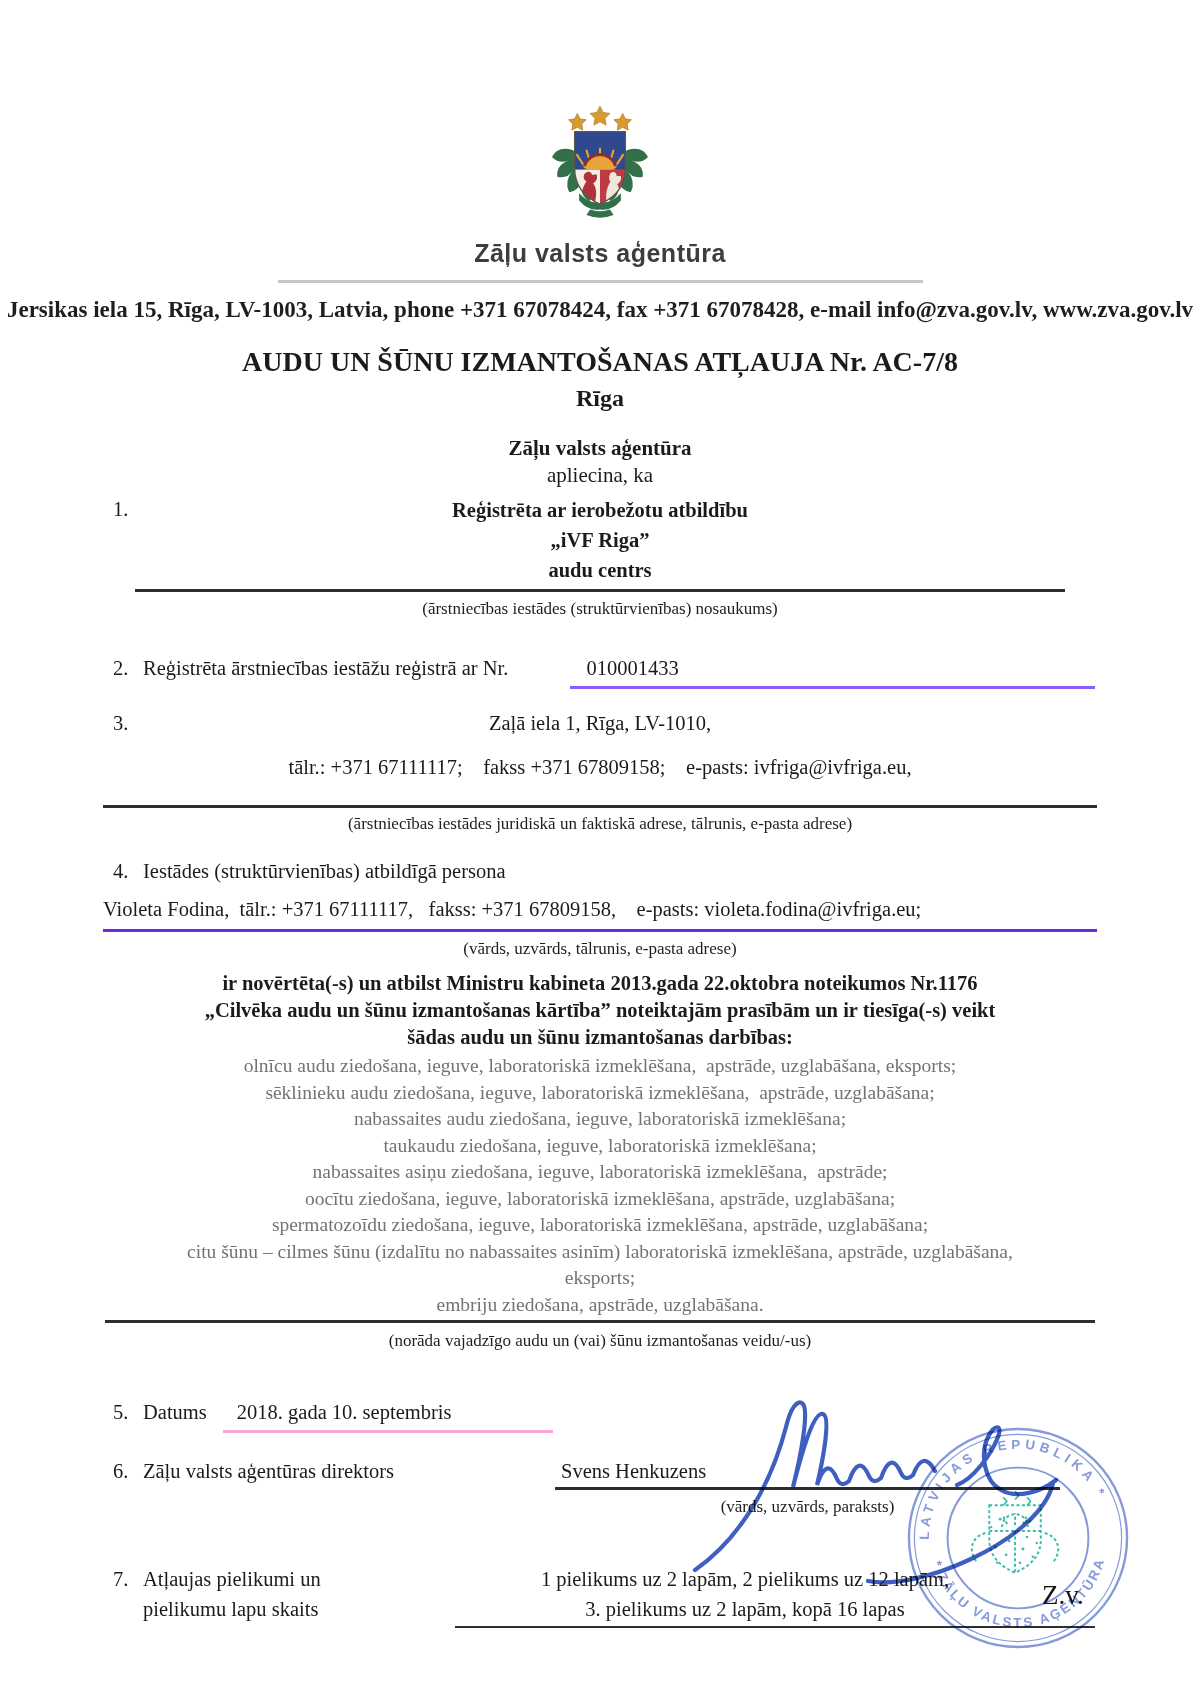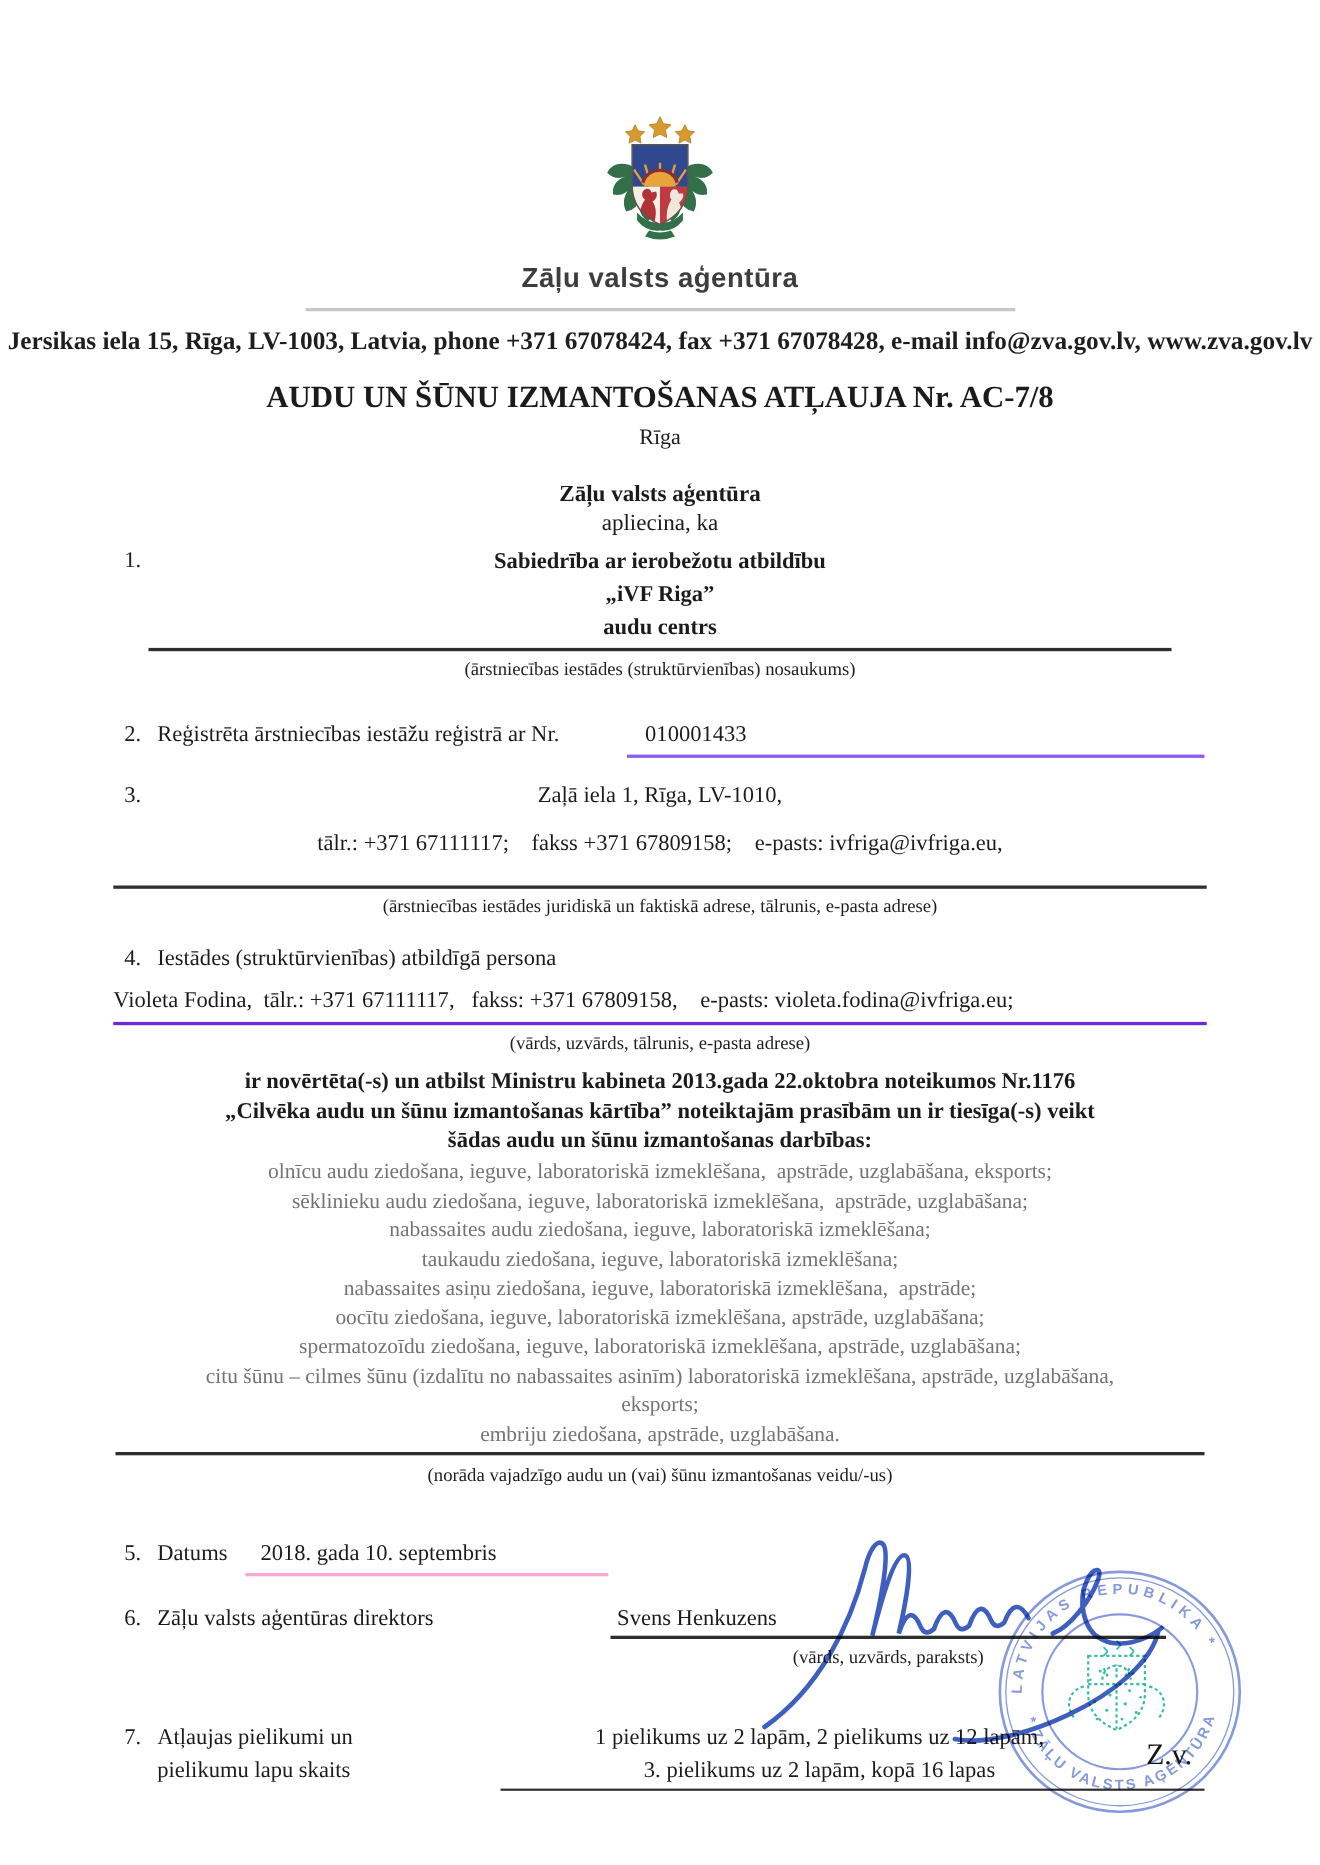--- a/index.html
+++ b/index.html
@@ -13,21 +13,21 @@
   
   .header{padding-top:102px;text-align:center;}
   .logo{width:136px;height:128px;display:block;margin:0 auto;}
   .agency-lv{font-family:"Liberation Sans", sans-serif;font-size:25px;line-height:30px;
              color:#3d3d3d;font-weight:600;margin-top:8px;letter-spacing:0.5px;}
   .agency-en{font-size:20px;line-height:26px;font-style:italic;font-weight:600;margin-top:2px;color:#222;}
   .hrule{width:645px;height:3px;background:#c7c7c7;margin:12px auto 0;}
   .addr{font-size:23px;line-height:22px;font-weight:600;margin-top:16px;color:#1e1e1e;}
 
   .doc-title{font-size:28px;line-height:34px;font-weight:700;margin-top:24px;}
-  .city{font-size:20px;line-height:26px;margin-top:6px;}
+  .city{font-size:24px;line-height:26px;margin-top:6px;font-weight:bold;}
   .issuer{font-size:21px;line-height:27px;font-weight:700;margin-top:24px;}
   .certifies{font-size:21px;line-height:27px;font-weight:400;}
 
   
   .sec{margin:0 105px;position:relative;font-size:20.5px;line-height:28px;}
   .num{position:absolute;left:8px;top:0;font-size:20.5px;}
   .uline{border-bottom:3px solid #2e2e2e;}
   .caption{font-size:17px;line-height:22px;text-align:center;color:#1e1e1e;}
 
   .sec1{margin-top:6px;}
@@ -127,21 +127,21 @@
     <div class="hrule"></div>
     <div class="addr">Jersikas iela 15, Rīga, LV-1003, Latvia, phone +371 67078424, fax +371 67078428, e-mail info@zva.gov.lv, www.zva.gov.lv</div>
     <div class="doc-title">AUDU UN ŠŪNU IZMANTOŠANAS ATĻAUJA Nr. AC-7/8</div>
     <div class="city">Rīga</div>
     <div class="issuer">Zāļu valsts aģentūra</div>
     <div class="certifies">apliecina, ka</div>
   </div>
 
   <div class="sec sec1">
     <span class="num">1.</span>
-    <div class="bold-lines">Sabiedrība ar ierobežotu atbildību</div>
+    <div class="bold-lines">Reģistrēta ar ierobežotu atbildību</div>
     <div class="bold-lines">„iVF Riga”</div>
     <div class="bold-lines">audu centrs</div>
     <div class="rule"></div>
     <div class="caption">(ārstniecības iestādes (struktūrvienības) nosaukums)</div>
   </div>
 
   <div class="sec sec2">
     <span class="num">2.</span>
     <span class="lbl">Reģistrēta ārstniecības iestāžu reģistrā ar Nr.</span>
     <span class="val">010001433</span>

